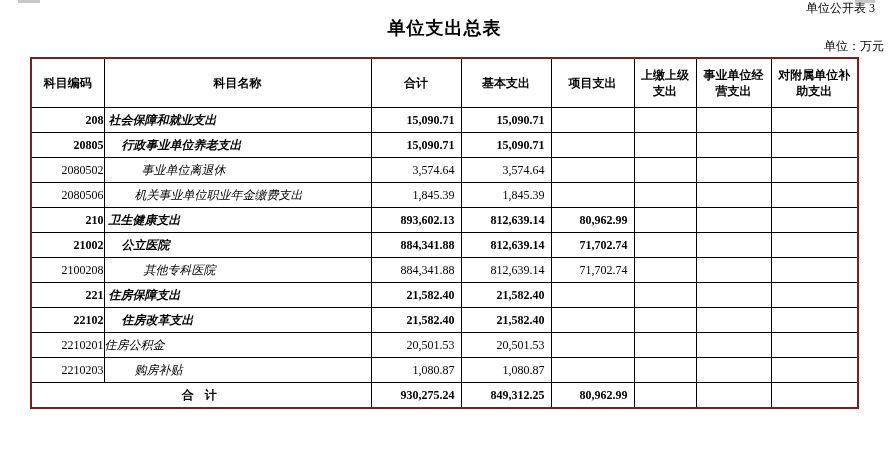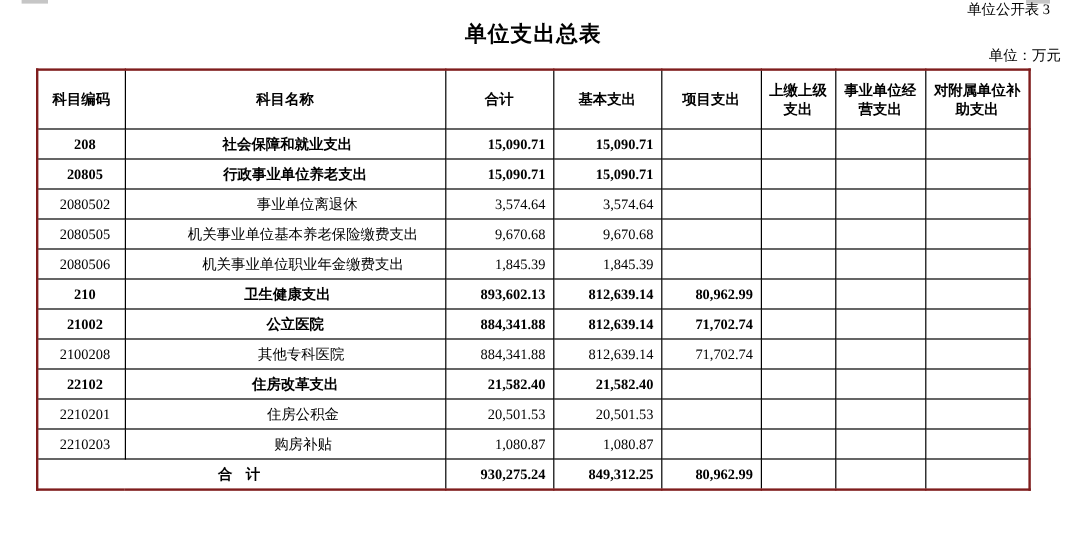--- a/index.html
+++ b/index.html
@@ -45,22 +45,22 @@
   }
   .report thead th {
     height:48px;
     font-weight:bold;
     text-align:center;
     padding:0 3px;
     line-height:16px;
   }
   .report tbody td { height:24px; }
   .report tfoot td { height:24px; font-weight:bold;margin-top:24px; }
-  td.code { text-align:center; padding-left:6px; }
-  td.name { text-align:center; }
+  td.code { text-align:right; padding-left:6px; }
+  td.name { text-align:left;font-style:italic; }
   td.num  { text-align:right; padding-right:6px; }
   tr.bold td { font-weight:bold; }
   td.footer-label { text-align:center; font-weight:bold; letter-spacing:4px; }
 </style>
 </head>
 <body>
 
 <div class="page">
   <div class="artifact left"></div>
   <div class="artifact right"></div>
@@ -119,30 +119,20 @@
       <td class="code">2080502</td>
       <td class="name" style="padding-left: 37px;">事业单位离退休</td>
       <td class="num">3,574.64</td>
       <td class="num">3,574.64</td>
       <td class="num"></td>
       <td class="num"></td>
       <td class="num"></td>
       <td class="num"></td>
     </tr>
 
-    <tr>
-      <td class="code">2080505</td>
-      <td class="name" style="padding-left: 30px;">机关事业单位基本养老保险缴费支出</td>
-      <td class="num">9,670.68</td>
-      <td class="num">9,670.68</td>
-      <td class="num"></td>
-      <td class="num"></td>
-      <td class="num"></td>
-      <td class="num"></td>
-    </tr>
 
     <tr>
       <td class="code">2080506</td>
       <td class="name" style="padding-left: 30px;">机关事业单位职业年金缴费支出</td>
       <td class="num">1,845.39</td>
       <td class="num">1,845.39</td>
       <td class="num"></td>
       <td class="num"></td>
       <td class="num"></td>
       <td class="num"></td>
@@ -165,44 +155,54 @@
       <td class="num">884,341.88</td>
       <td class="num">812,639.14</td>
       <td class="num">71,702.74</td>
       <td class="num"></td>
       <td class="num"></td>
       <td class="num"></td>
     </tr>
 
     <tr>
       <td class="code">2100208</td>
-      <td class="name" style="padding-left: 27px; margin-left: 11px;">其他专科医院</td>
+      <td class="name" style="padding-left: 39px; margin-left: 11px;">其他专科医院</td>
       <td class="num">884,341.88</td>
       <td class="num">812,639.14</td>
       <td class="num">71,702.74</td>
       <td class="num"></td>
       <td class="num"></td>
       <td class="num"></td>
     </tr>
 
+    <tr class="bold">
+      <td class="code">221</td>
+      <td class="name" style="padding-left: 4px;">住房保障支出</td>
+      <td class="num">21,582.40</td>
+      <td class="num">21,582.40</td>
+      <td class="num"></td>
+      <td class="num"></td>
+      <td class="num"></td>
+      <td class="num"></td>
+    </tr>
 
     <tr class="bold">
       <td class="code">22102</td>
       <td class="name" style="padding-left: 17px;">住房改革支出</td>
       <td class="num">21,582.40</td>
       <td class="num">21,582.40</td>
       <td class="num"></td>
       <td class="num"></td>
       <td class="num"></td>
       <td class="num"></td>
     </tr>
 
     <tr>
       <td class="code">2210201</td>
-      <td class="name" style="padding-left: 30px;">住房公积金</td>
+      <td class="name" style="">住房公积金</td>
       <td class="num">20,501.53</td>
       <td class="num">20,501.53</td>
       <td class="num"></td>
       <td class="num"></td>
       <td class="num"></td>
       <td class="num"></td>
     </tr>
 
     <tr>
       <td class="code">2210203</td>

